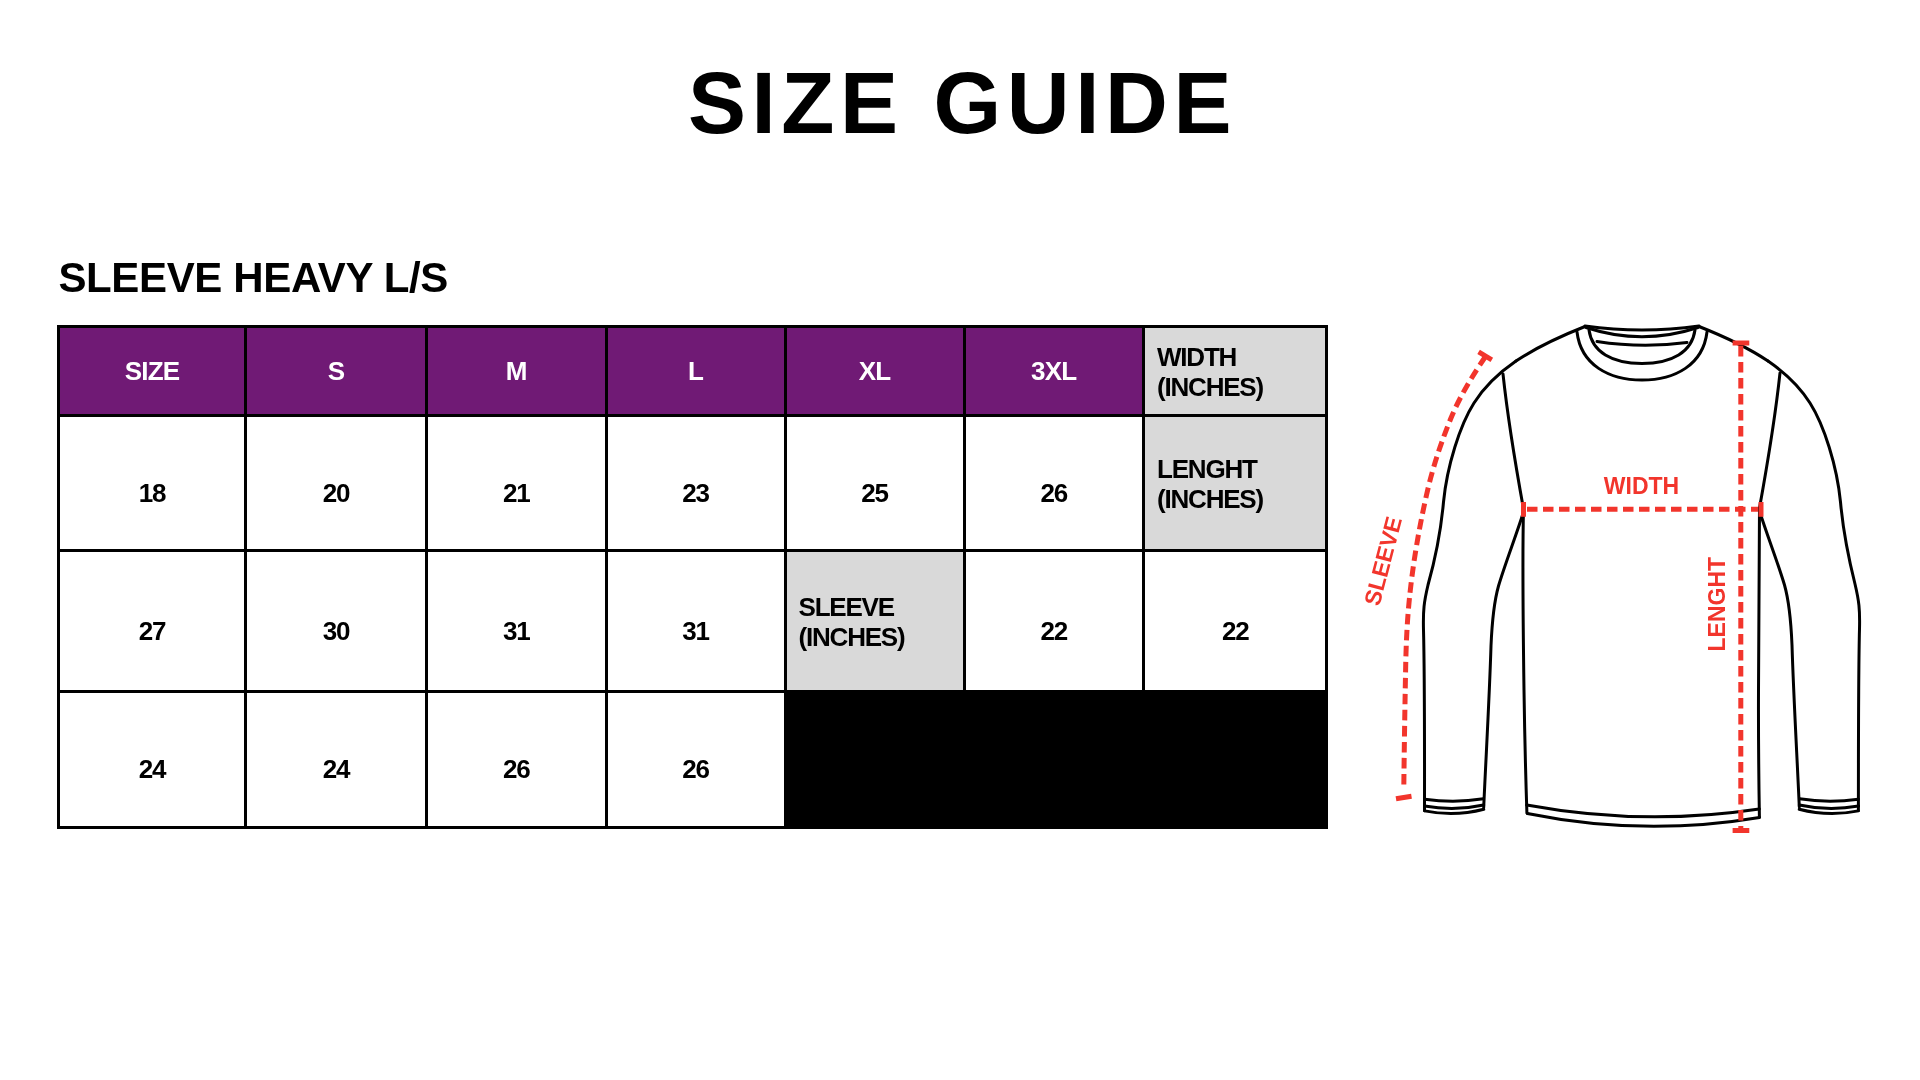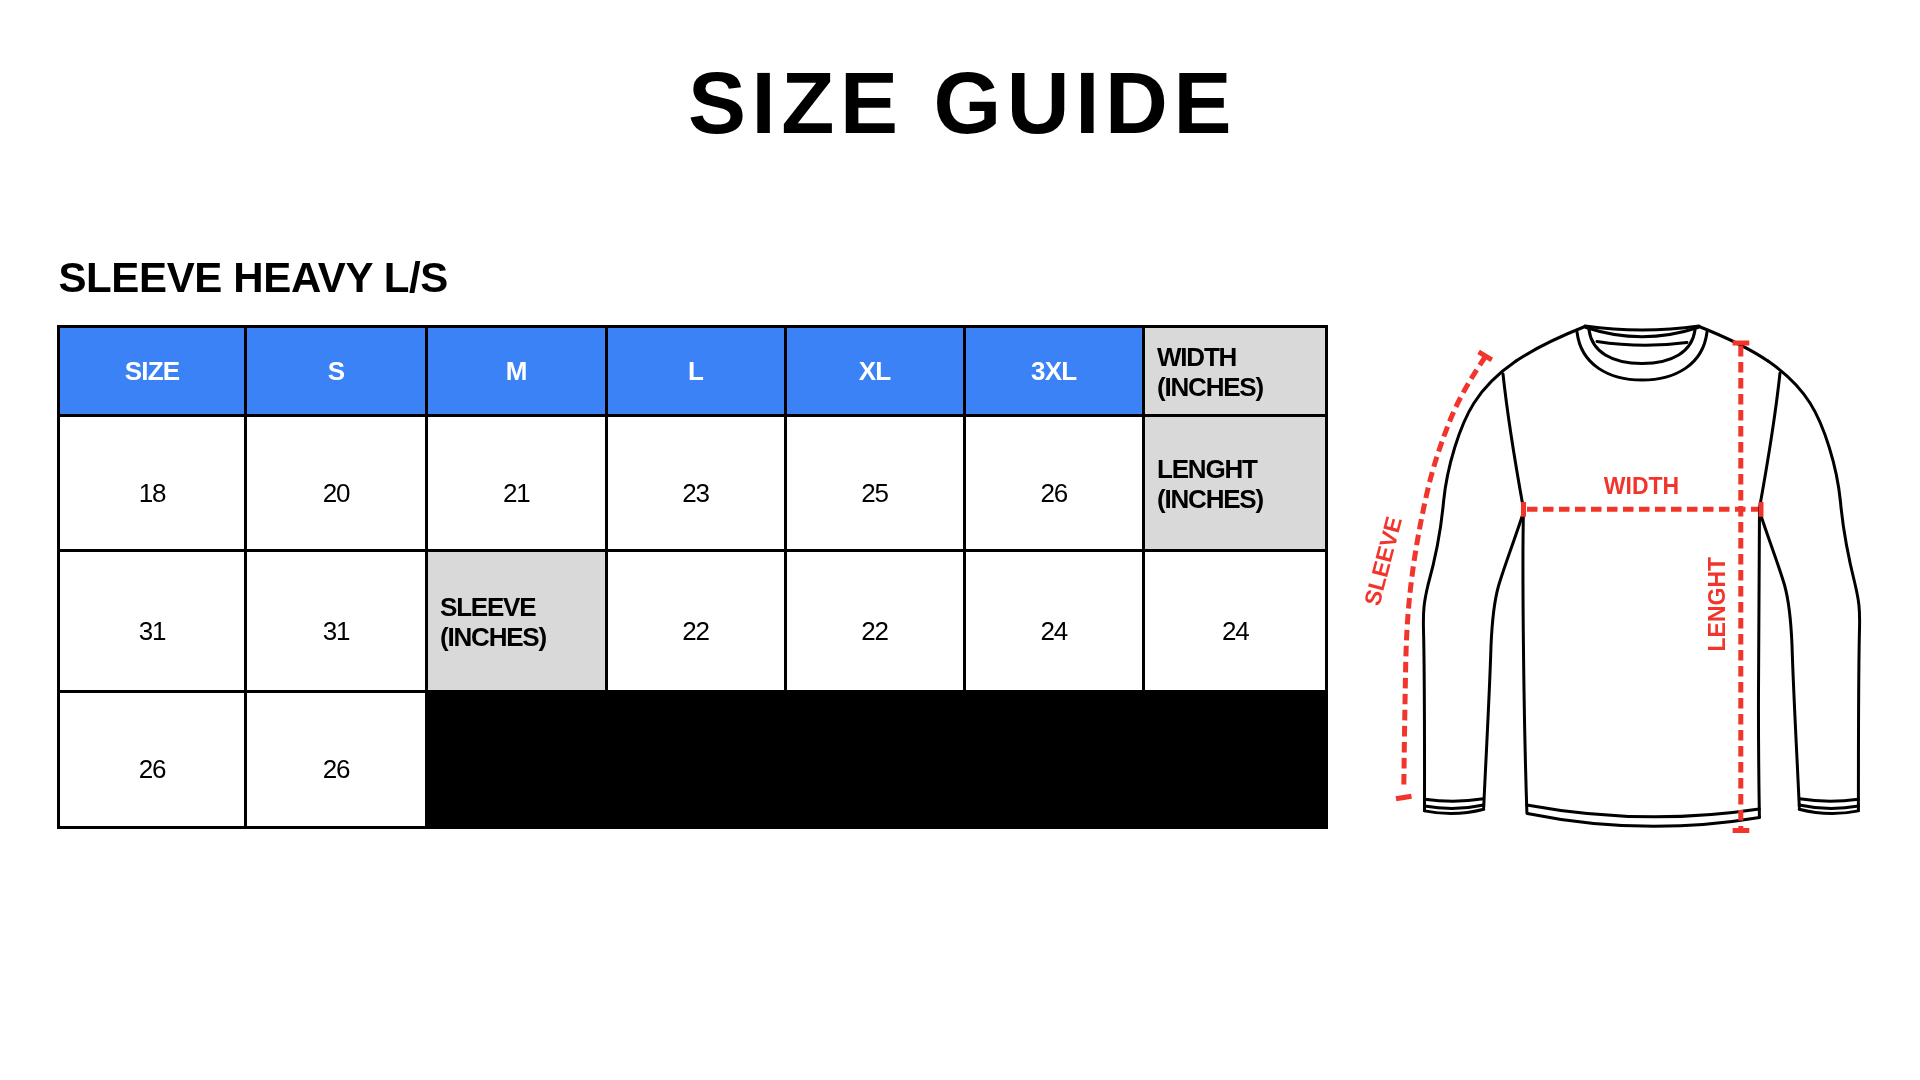--- a/index.html
+++ b/index.html
@@ -5,25 +5,25 @@
   html,body{margin:0;padding:0;}
   body{width:1920px;height:1080px;background:#ffffff;position:relative;overflow:hidden;
        font-family:"Liberation Sans", sans-serif;}
   .abs{position:absolute;}
   #title{left:2.5px;width:1920px;top:59.3px;text-align:center;font-weight:bold;font-size:87px;letter-spacing:5.6px;line-height:1;color:#000;}
   #sub{left:58.4px;top:256.5px;font-weight:bold;font-size:42px;letter-spacing:-0.35px;line-height:1;color:#000;}
   #tbl{left:57px;top:325px;width:1271px;height:504px;background:#000;box-sizing:border-box;
        display:grid;padding:3px;gap:3px;
        grid-template-columns:184px 178px 176.5px 176px 176px 176.5px 180.3px;
        grid-template-rows:85.8px 132.7px 137.5px 133px;}
-  .hc{background:#3b82f6;color:#fff;font-weight:bold;font-size:26px;letter-spacing:-0.8px;
+  .hc{background:#701a75;color:#fff;font-weight:bold;font-size:26px;letter-spacing:-0.8px;
       display:flex;align-items:center;justify-content:center;padding-top:2px;box-sizing:border-box;}
   .lc{background:#d9d9d9;color:#000;font-weight:bold;font-size:26px;letter-spacing:-1.2px;line-height:30px;
       display:flex;flex-direction:column;justify-content:center;padding-left:12px;padding-top:2px;box-sizing:border-box;}
-  .nc{background:#fff;color:#000;font-weight:normal;font-size:26px;letter-spacing:-1.2px;
+  .nc{background:#fff;color:#000;font-weight:bold;font-size:26px;letter-spacing:-1.2px;
       display:flex;align-items:center;justify-content:center;padding-top:20px;box-sizing:border-box;}
 </style>
 </head>
 <body>
 <div class="abs" id="title">SIZE GUIDE</div>
 <div class="abs" id="sub">SLEEVE HEAVY L/S</div>
 
 <div class="abs" id="tbl">
   <div class="hc">SIZE</div>
     <div class="hc">S</div>
@@ -38,20 +38,22 @@
   <div class="nc">18</div>
     <div class="nc">20</div>
     <div class="nc">21</div>
     <div class="nc">23</div>
     <div class="nc">25</div>
     <div class="nc">26</div>
   <div class="lc">
       <span>LENGHT</span>
       <span>(INCHES)</span>
     </div>
+  <div class="nc">27</div>
+    <div class="nc">30</div>
     <div class="nc">31</div>
     <div class="nc">31</div>
   <div class="lc">
       <span>SLEEVE</span>
       <span>(INCHES)</span>
     </div>
   <div class="nc">22</div>
     <div class="nc">22</div>
     <div class="nc">24</div>
     <div class="nc">24</div>

